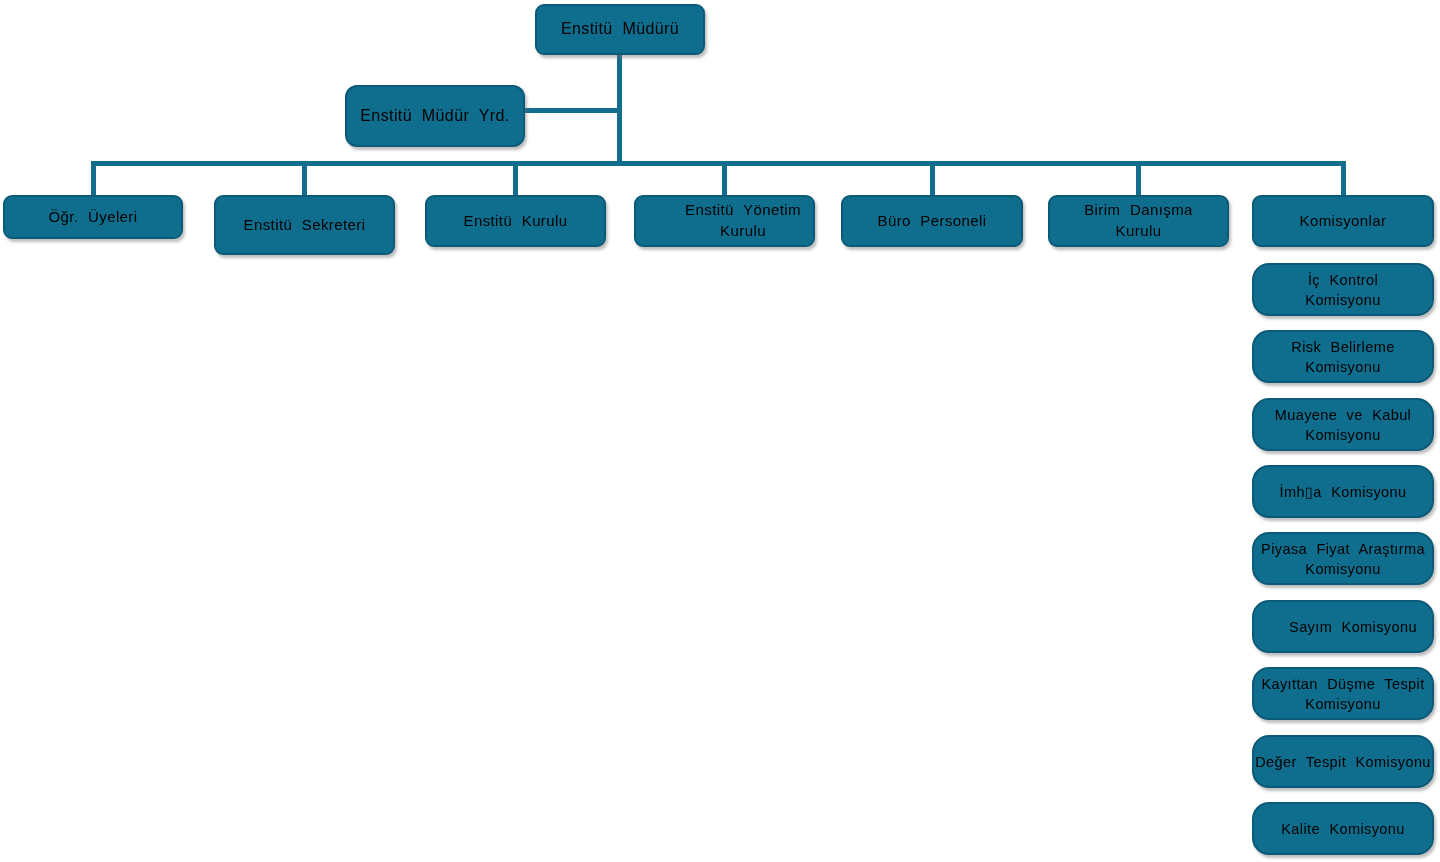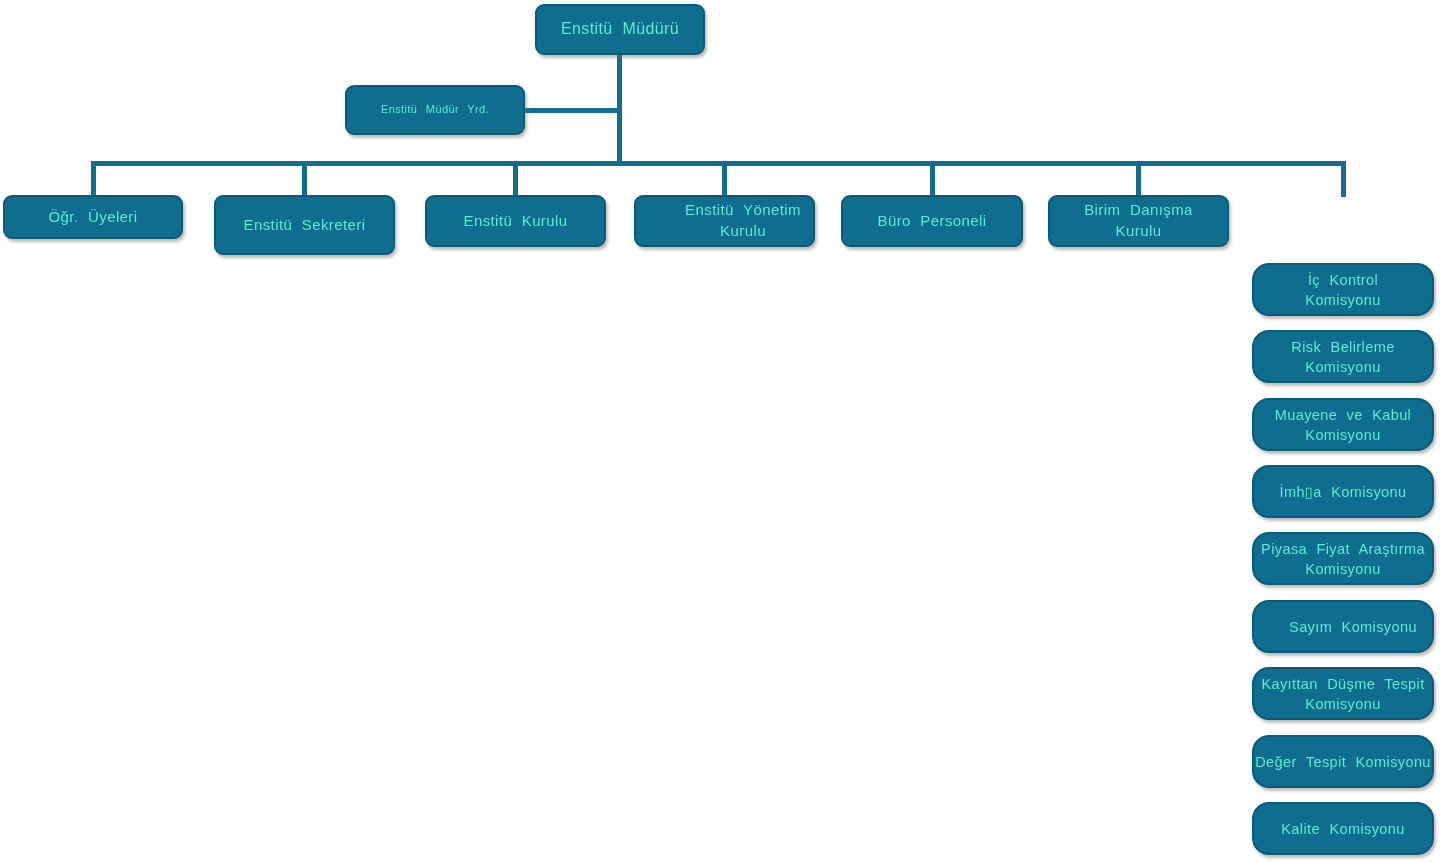--- a/index.html
+++ b/index.html
@@ -14,34 +14,34 @@
     background: #ffffff;
     font-family: "Liberation Sans", sans-serif;
     overflow: hidden;
   }
   .box {
     position: absolute;
     background: #0F6E8E;
     border: 2px solid #0B5B78;
     border-radius: 9px;
     box-shadow: 2px 3px 3px rgba(110,110,110,0.45);
-    color: #5eead4;
+    color: #000000;
     display: flex;
     align-items: center;
     justify-content: center;
     text-align: center;
     box-sizing: border-box;
     font-size: 15px;
     line-height: 1.38;
     letter-spacing: 0.4px;
     word-spacing: 5px;
   }
   .box span { white-space: pre-line; }
   .box.root  { left: 535px; top: 4px;  width: 170px; height: 51px; font-size: 16px; }
-  .box.deputy{ left: 345px; top: 85px; width: 180px; height: 50px; font-size: 11px; }
+  .box.deputy{ left: 345px; top: 85px; width: 180px; height: 62px; font-size: 16px; border-radius: 12px; }
 
   
   .box.c1 { left: 3px;    top: 195px; width: 180px; height: 44px; }
   .box.c2 { left: 214px;  top: 195px; width: 181px; height: 60px; }
   .box.c3 { left: 425px;  top: 195px; width: 181px; height: 52px; }
   .box.c4 { left: 634px;  top: 195px; width: 181px; height: 52px; padding-left: 37px; }
   .box.c5 { left: 841px;  top: 195px; width: 182px; height: 52px; }
   .box.c6 { left: 1048px; top: 195px; width: 181px; height: 52px; }
   .box.c7 { left: 1252px; top: 195px; width: 182px; height: 52px; }
 
@@ -109,20 +109,23 @@
     <span>Enstitü Yönetim
 Kurulu</span>
   </div>
   <div class="box c5">
     <span>Büro Personeli</span>
   </div>
   <div class="box c6">
     <span>Birim Danışma
 Kurulu</span>
   </div>
+  <div class="box c7">
+    <span>Komisyonlar</span>
+  </div>
 
   <div class="box k k1">
     <span>İç Kontrol
 Komisyonu</span>
   </div>
   <div class="box k k2">
     <span>Risk Belirleme
 Komisyonu</span>
   </div>
   <div class="box k k3">

